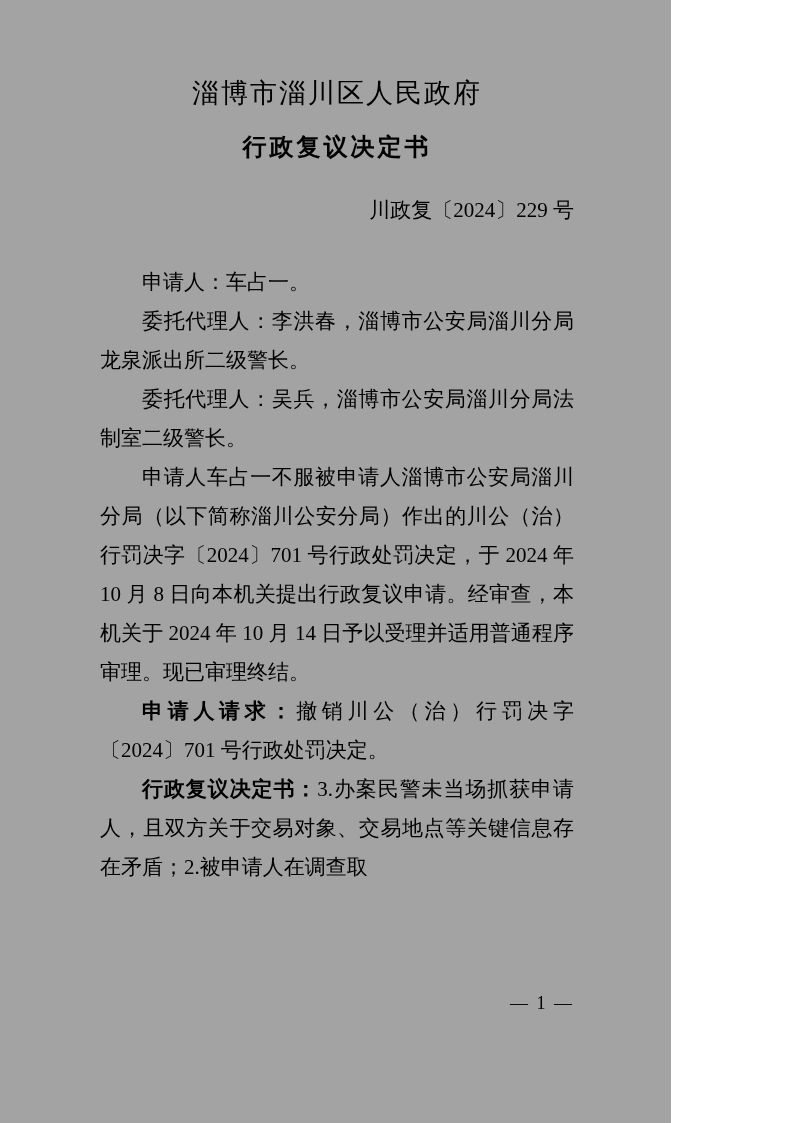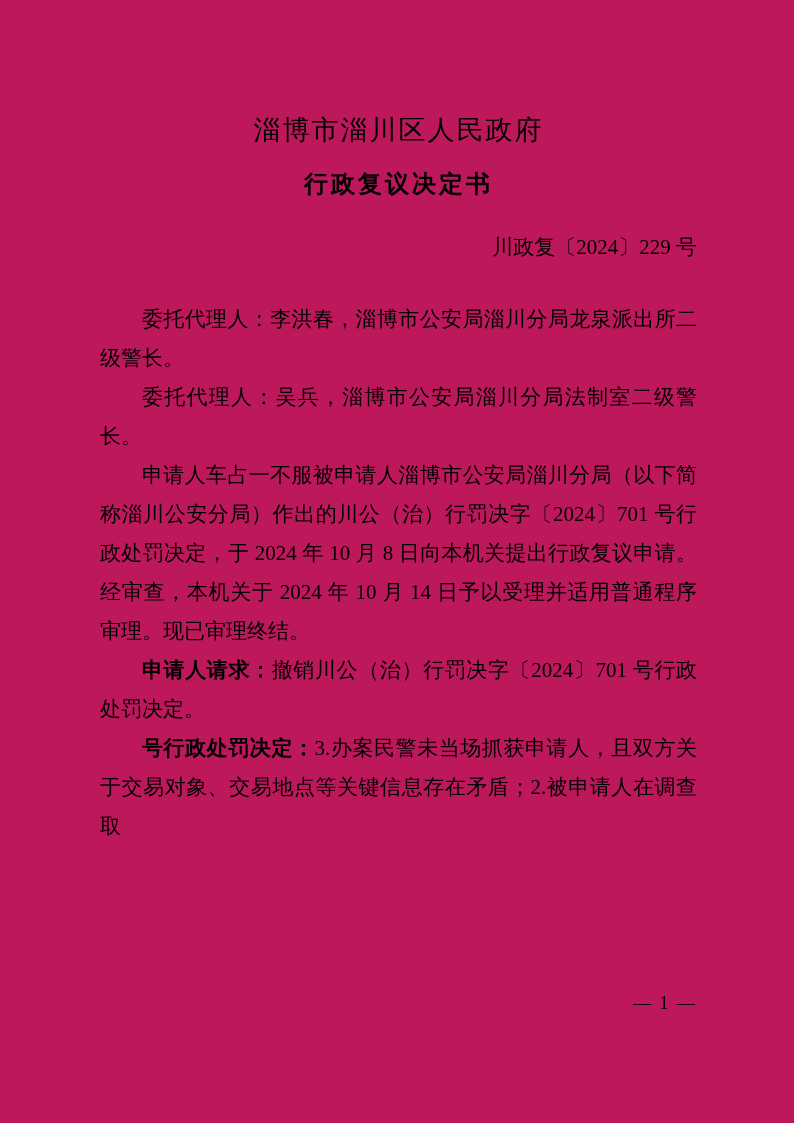--- a/index.html
+++ b/index.html
@@ -2,28 +2,28 @@
 <html><head>
 <meta charset="utf-8">
 <style>
   html, body {
     margin: 0;
     padding: 0;
     background: #ffffff;
   }
   .page {
     position: relative;
-    width: 794px;
+    width: 671px;
     height: 1123px;
-    background: #be185d;
+    background: #a3a3a3;
     color: #000000;
     font-family: "Liberation Serif", "DejaVu Serif", serif;
     overflow: hidden;
     box-sizing: border-box;
-    padding: 112px 97px 0 100px;
+    padding: 75px 97px 0 100px;
   }
   .title1 {
     margin: 0;
     font-size: 27px;
     font-weight: normal;
     text-align: center;
     line-height: 36px;
     letter-spacing: 2px;
   }
   .title2 {
@@ -67,22 +67,23 @@
 
 <div class="page">
 
   <h1 class="title1">淄博市淄川区人民政府</h1>
 
   <h2 class="title2">行政复议决定书</h2>
 
   <div class="docnum">川政复〔2024〕229 号</div>
 
   <div class="body-text">
+    <p><b class="lead"></b><span>申请人：车占一。</span></p>
     <p><b class="lead"></b><span>委托代理人：李洪春，淄博市公安局淄川分局龙泉派出所二级警长。</span></p>
     <p><b class="lead"></b><span>委托代理人：吴兵，淄博市公安局淄川分局法制室二级警长。</span></p>
     <p><b class="lead"></b><span>申请人车占一不服被申请人淄博市公安局淄川分局（以下简称淄川公安分局）作出的川公（治）行罚决字〔2024〕701 号行政处罚决定，于 2024 年 10 月 8 日向本机关提出行政复议申请。经审查，本机关于 2024 年 10 月 14 日予以受理并适用普通程序审理。现已审理终结。</span></p>
     <p><b class="lead">申请人请求：</b><span>撤销川公（治）行罚决字〔2024〕701 号行政处罚决定。</span></p>
-    <p><b class="lead">号行政处罚决定：</b><span>3.办案民警未当场抓获申请人，且双方关于交易对象、交易地点等关键信息存在矛盾；2.被申请人在调查取</span></p>
+    <p><b class="lead">行政复议决定书：</b><span>3.办案民警未当场抓获申请人，且双方关于交易对象、交易地点等关键信息存在矛盾；2.被申请人在调查取</span></p>
   </div>
 
   <div class="footer-pagenum">— 1 —</div>
 
 </div>
 
 </body></html>

